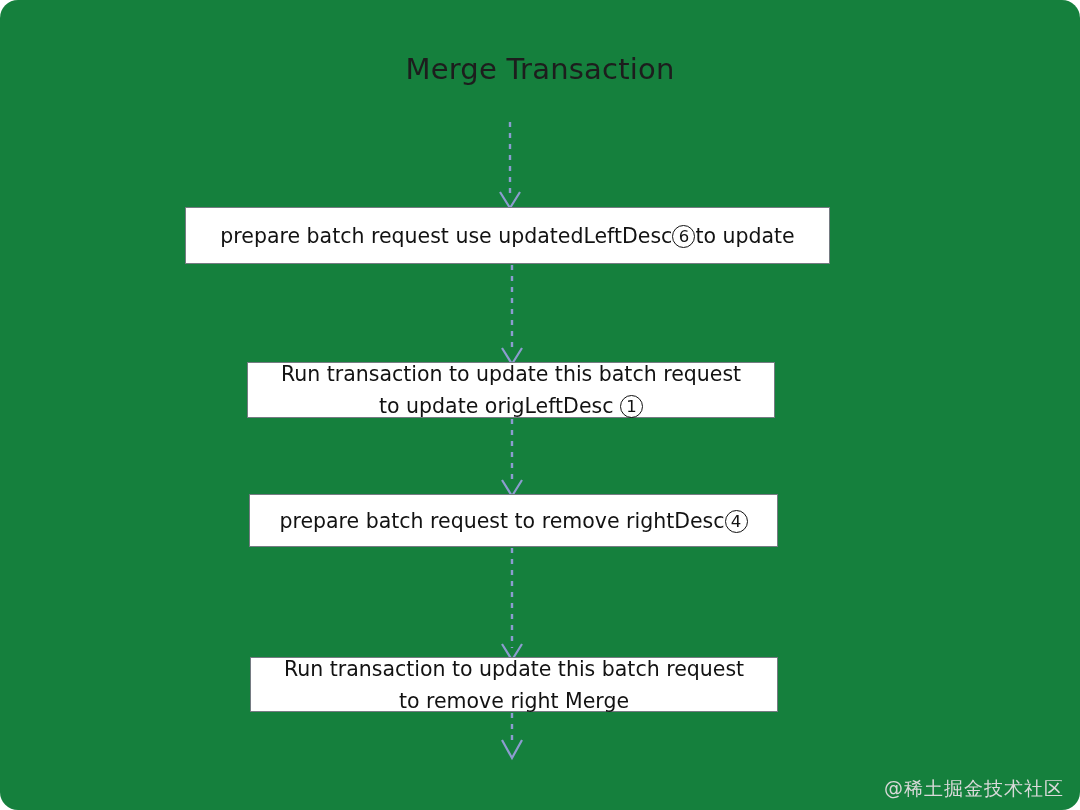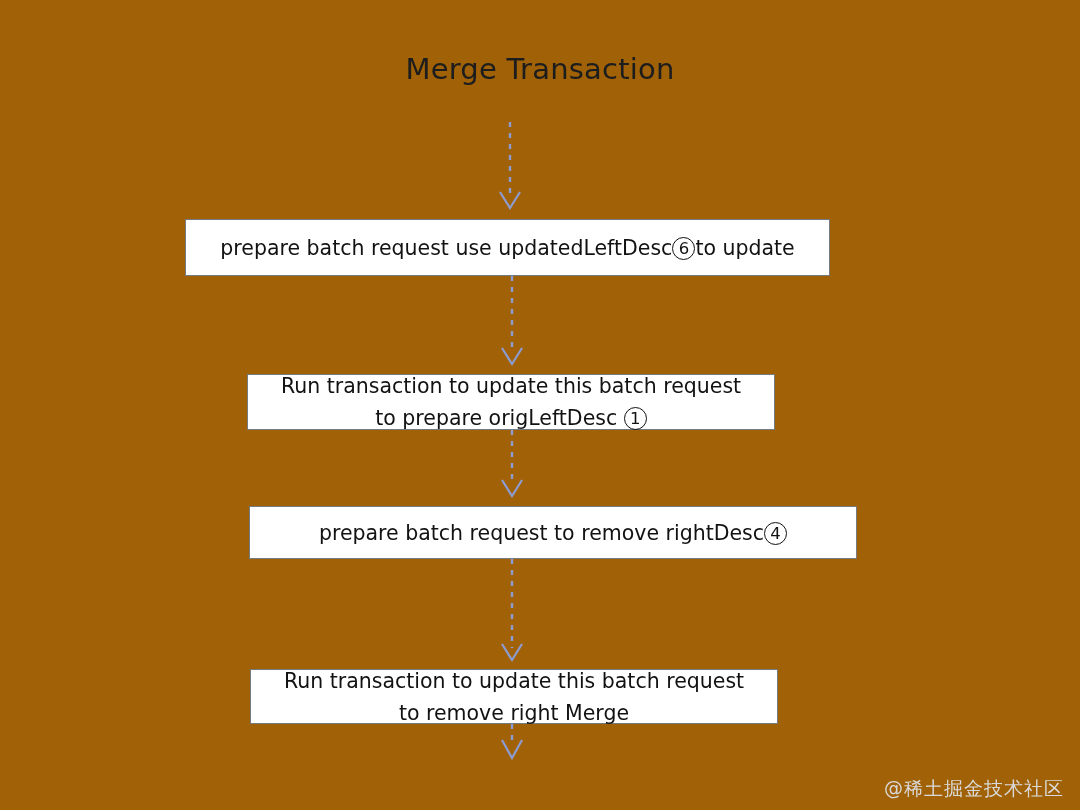--- a/index.html
+++ b/index.html
@@ -7,22 +7,23 @@
     padding: 0;
     background: #ffffff;
   }
   body {
     font-family: "DejaVu Sans", sans-serif;
   }
   #canvas {
     position: relative;
     width: 1080px;
     height: 810px;
-    background: #a16207;
+    background: #15803d;
     overflow: hidden;
+    border-radius: 18px;
   }
   #flow-svg {
     position: absolute;
     left: 0;
     top: 0;
     width: 1080px;
     height: 810px;
   }
   .title {
     position: absolute;
@@ -38,21 +39,20 @@
   }
   .node {
     position: absolute;
     box-sizing: border-box;
     background: #ffffff;
     border: 1.6px solid #757b82;
     display: flex;
     align-items: center;
     justify-content: center;
     z-index: 3;
-    margin-top: 12px;
   }
   .node-text {
     font-family: "DejaVu Sans", sans-serif;
     font-size: 20.5px;
     line-height: 32px;
     color: #121212;
     text-align: center;
     padding: 0 6px;
     white-space: nowrap;
   }
@@ -114,25 +114,25 @@
 
   <div class="node" style="left:185px; top:207px; width:645px; height:57px;">
     <div class="node-text">
       <span class="ln"><span>prepare batch request use updatedLeftDesc</span><span class="circ">6</span><span>to update</span></span>
     </div>
   </div>
 
   <div class="node" style="left:247px; top:362px; width:528px; height:56px;">
     <div class="node-text">
       <span class="ln">Run transaction to update this batch request</span>
-      <span class="ln"><span>to prepare origLeftDesc</span>&nbsp;<span class="circ">1</span></span>
+      <span class="ln"><span>to update origLeftDesc</span>&nbsp;<span class="circ">1</span></span>
     </div>
   </div>
 
-  <div class="node" style="left:249px; top:494px; width:608px; height:53px;">
+  <div class="node" style="left:249px; top:494px; width:529px; height:53px;">
     <div class="node-text">
       <span class="ln"><span>prepare batch request to remove rightDesc</span><span class="circ circ-overflow">4</span></span>
     </div>
   </div>
 
   <div class="node" style="left:250px; top:657px; width:528px; height:55px;">
     <div class="node-text">
       <span class="ln">Run transaction to update this batch request</span>
       <span class="ln">to remove right Merge</span>
     </div>

